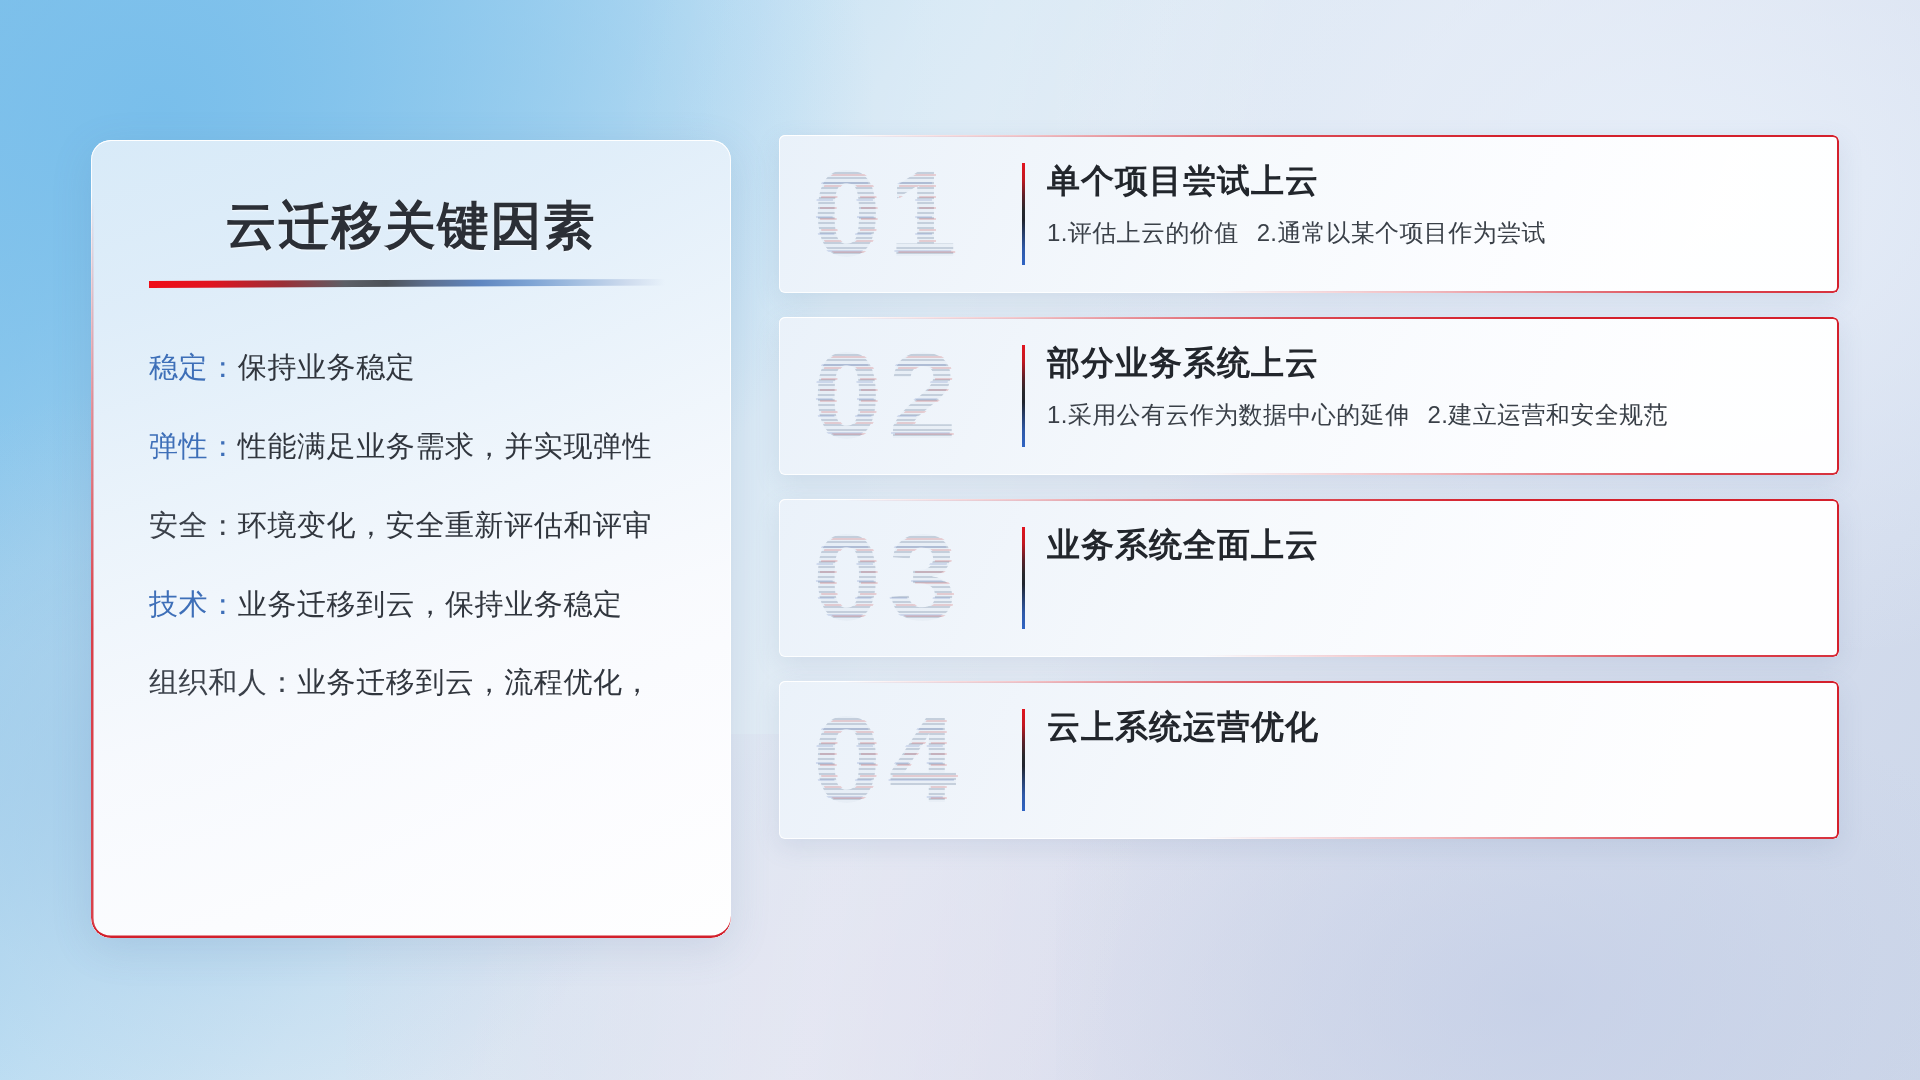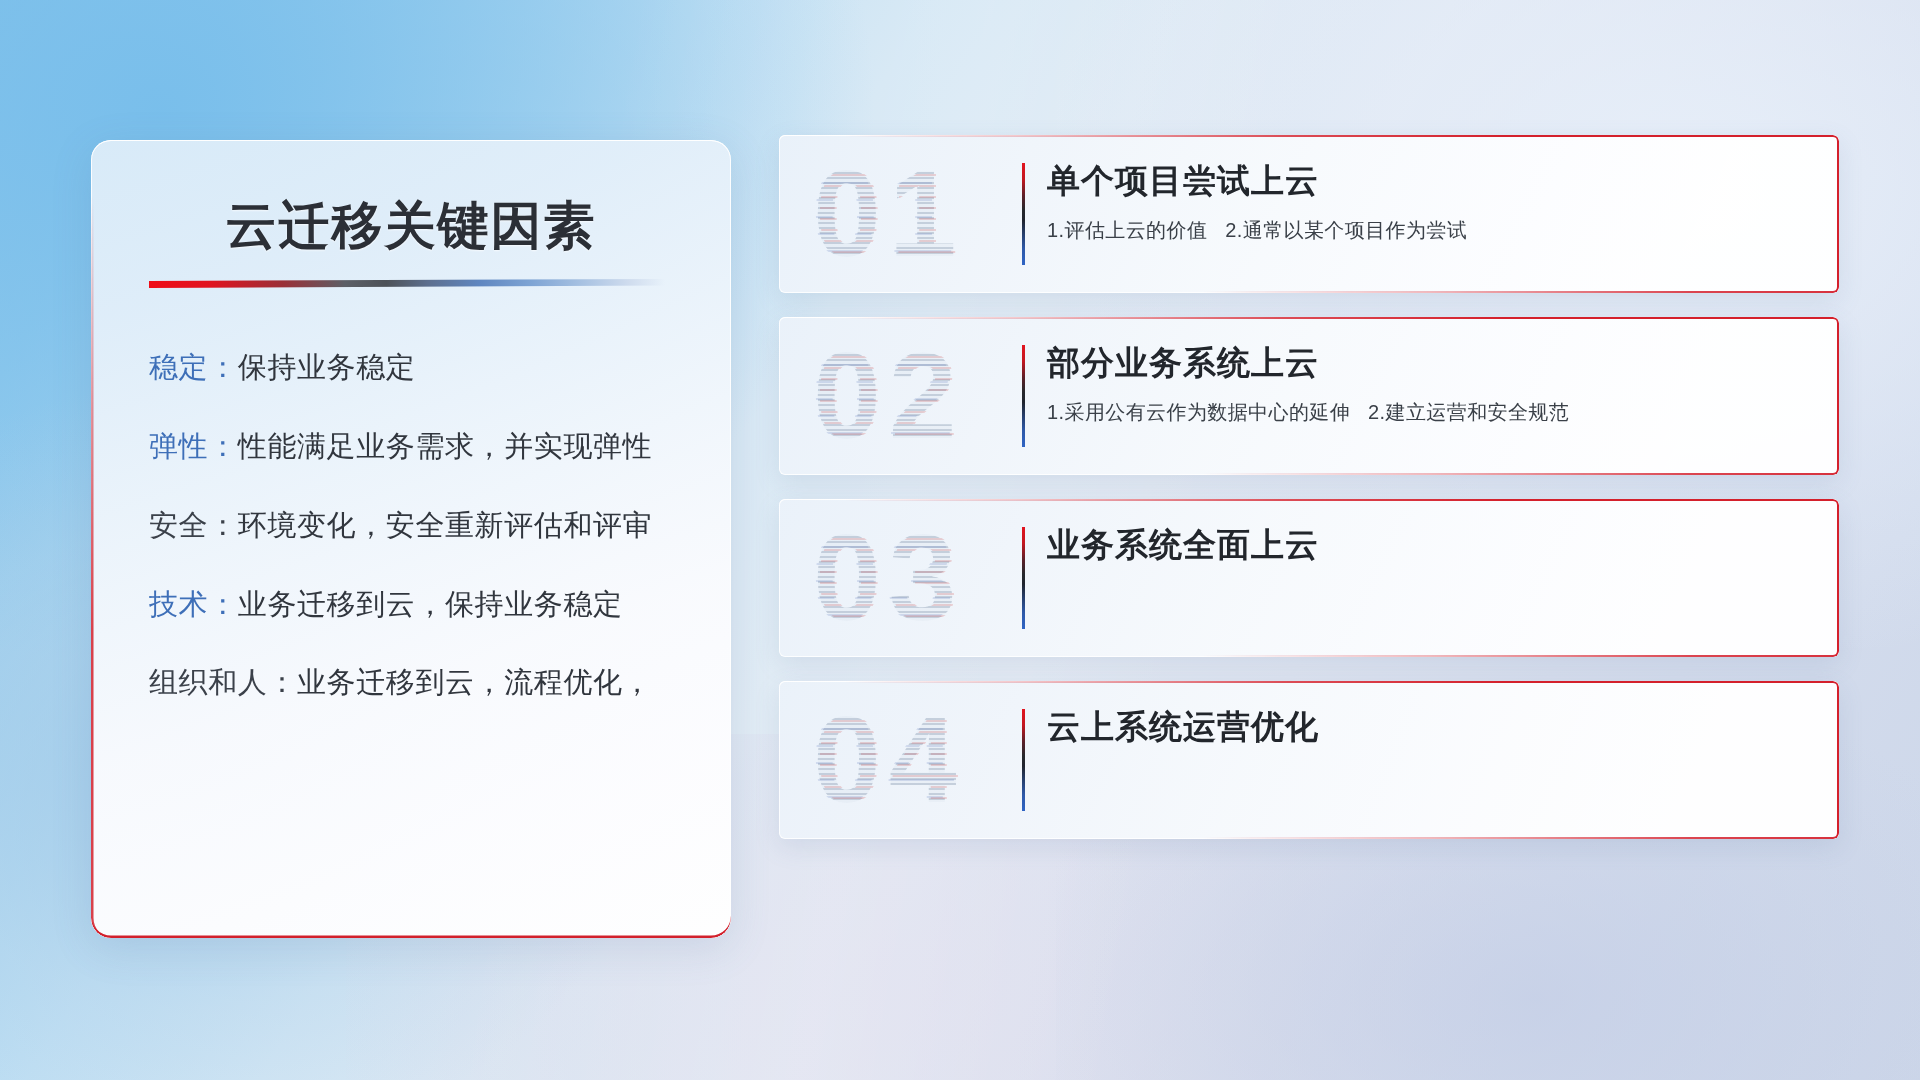--- a/index.html
+++ b/index.html
@@ -129,21 +129,21 @@
     user-select:none;white-space:nowrap;
   }
 
   .card-bar{
     position:absolute;left:243px;top:28px;width:3px;height:102px;
     background:linear-gradient(180deg,#e2141f 0%, #c31720 16%, #5c2028 32%,
       #26282c 46%, #20242e 56%, #27406e 70%, #2f59a8 84%, #2f64c4 100%);
   }
   .card-body{position:absolute;left:268px;top:26px;right:26px;}
   .card-title{font-size:33px;font-weight:700;color:#22262c;letter-spacing:1px;line-height:1.2;}
-  .card-sub{margin-top:16px;font-size:20px;color:#3a4048;letter-spacing:.4px;line-height:1.3;}
+  .card-sub{margin-top:16px;font-size:24px;color:#3a4048;letter-spacing:.4px;line-height:1.3;}
   .card-sub .gap{display:inline-block;width:18px;}
 </style>
 </head>
 <body>
 
 <div id="bg">
   <div class="bg-base"></div>
   <div class="bg-glow-a"></div>
   <div class="bg-glow-b"></div>
   <div class="bg-glow-c"></div>

